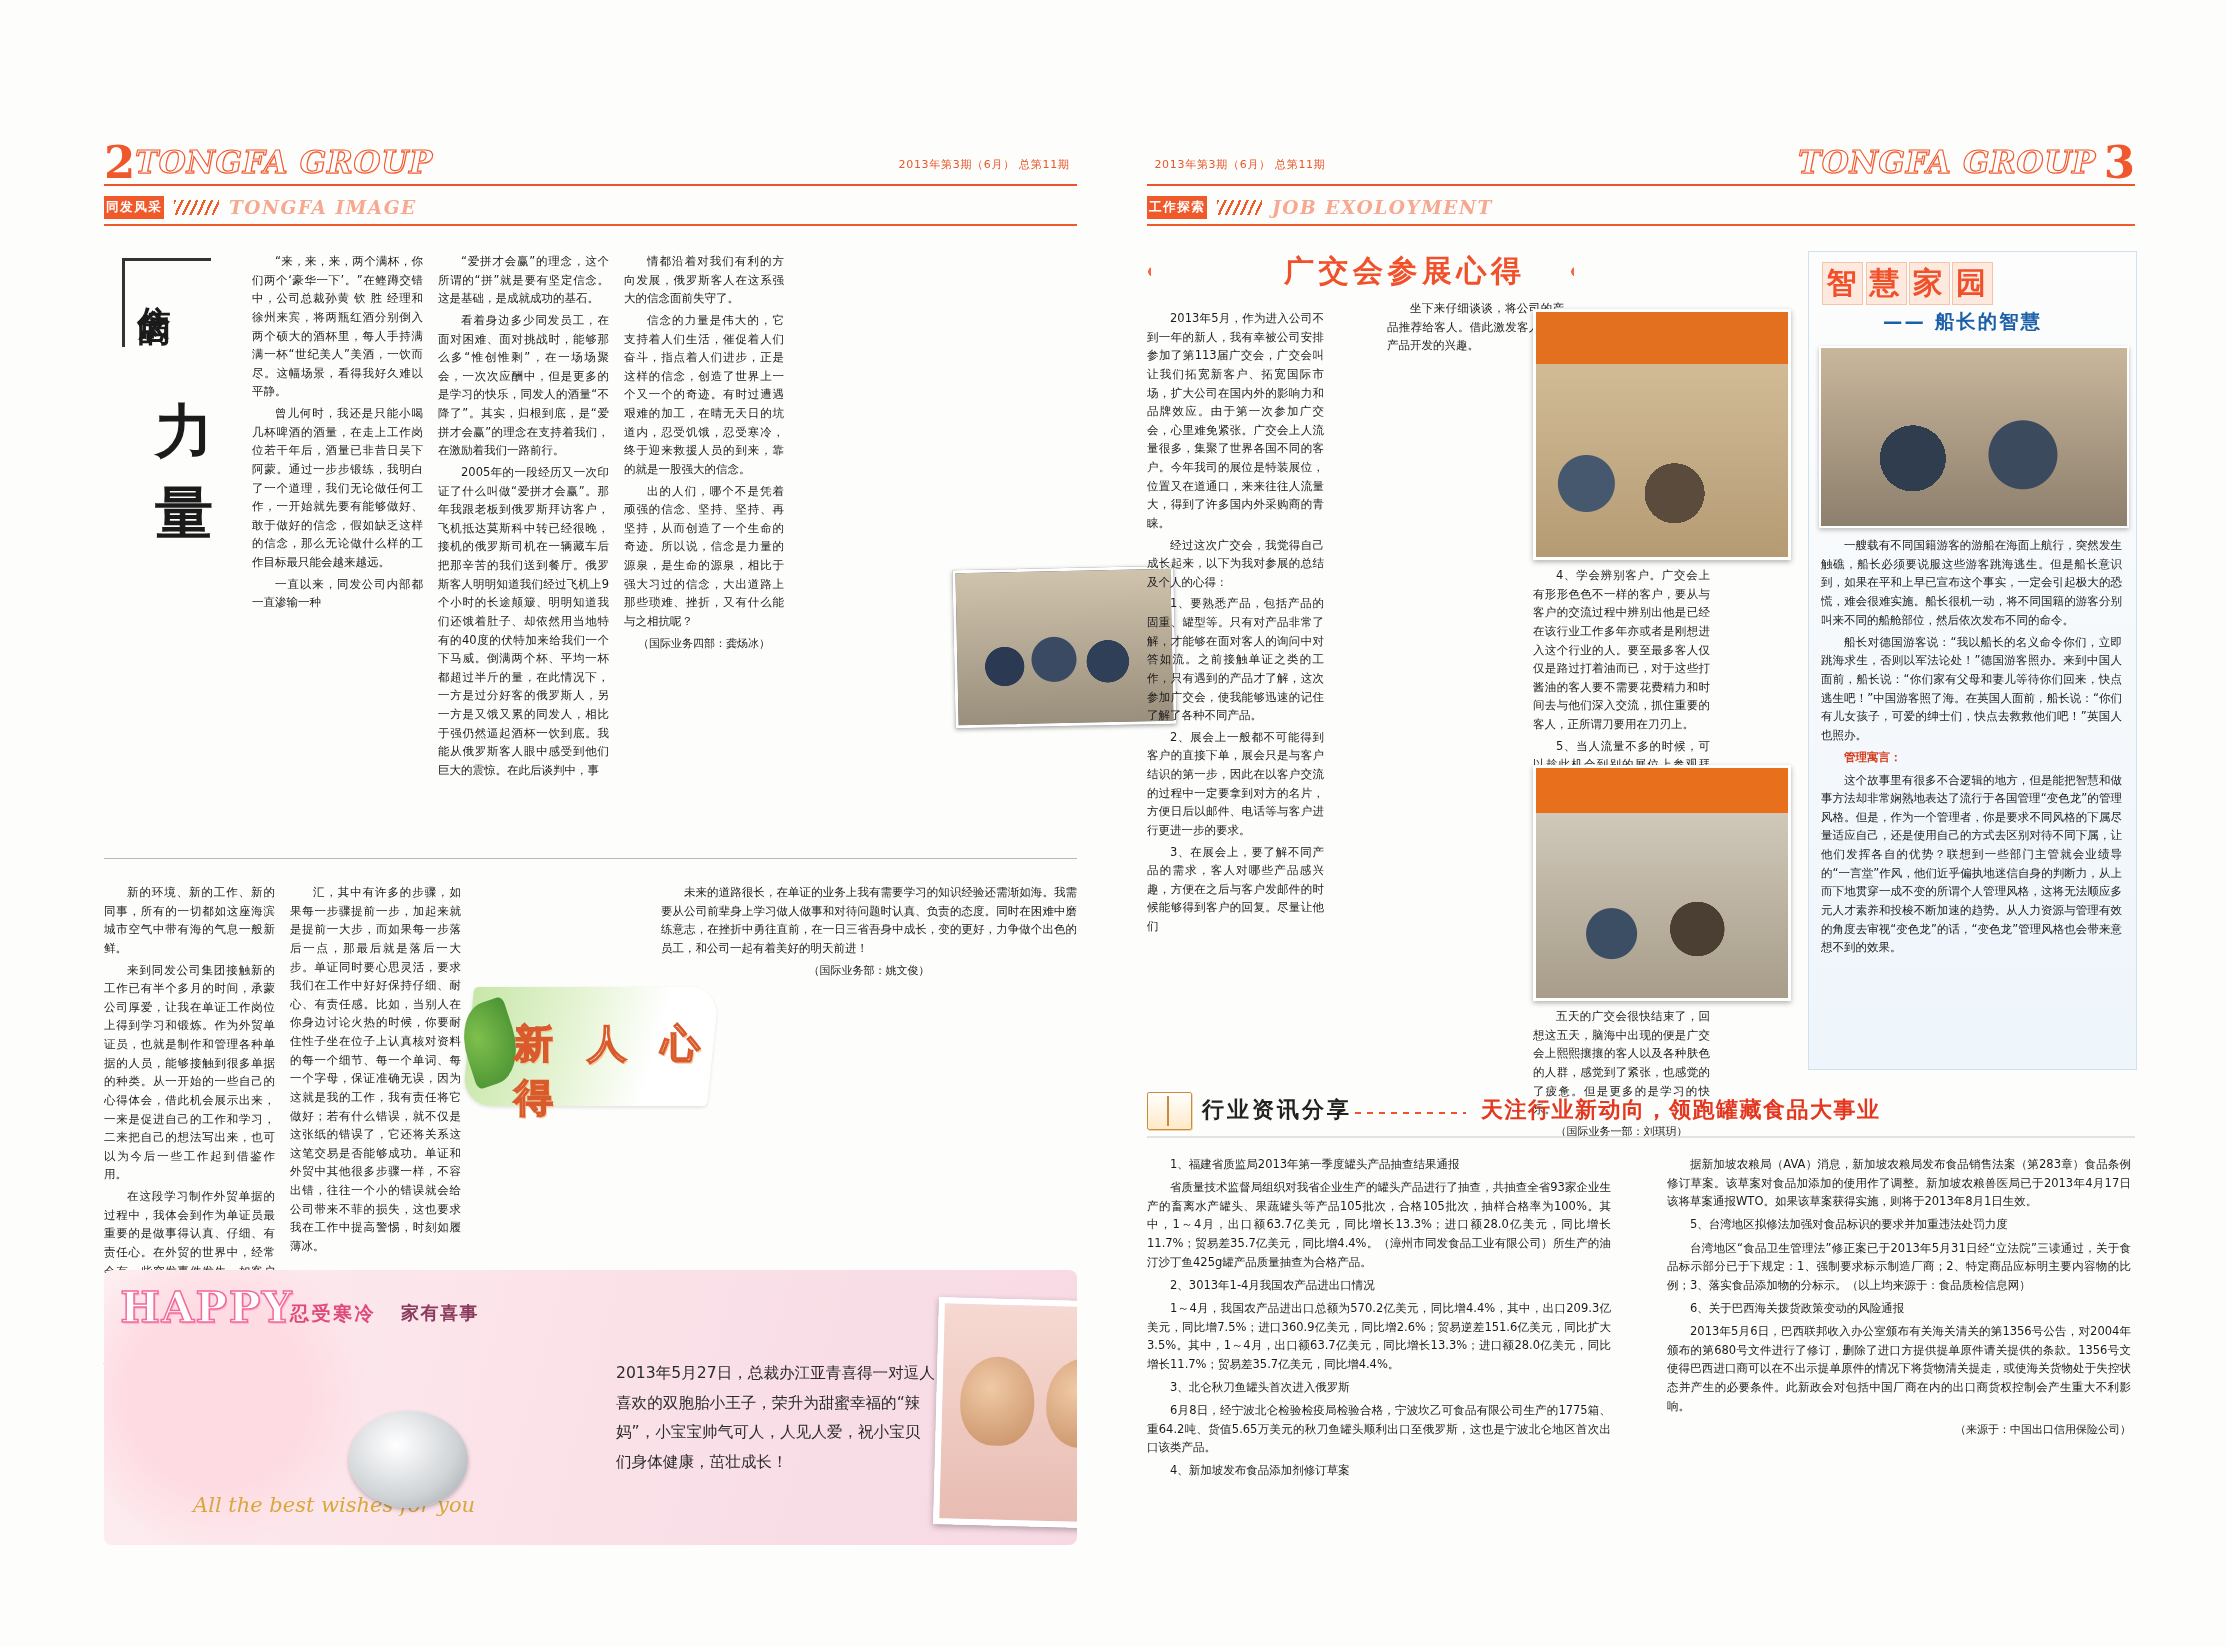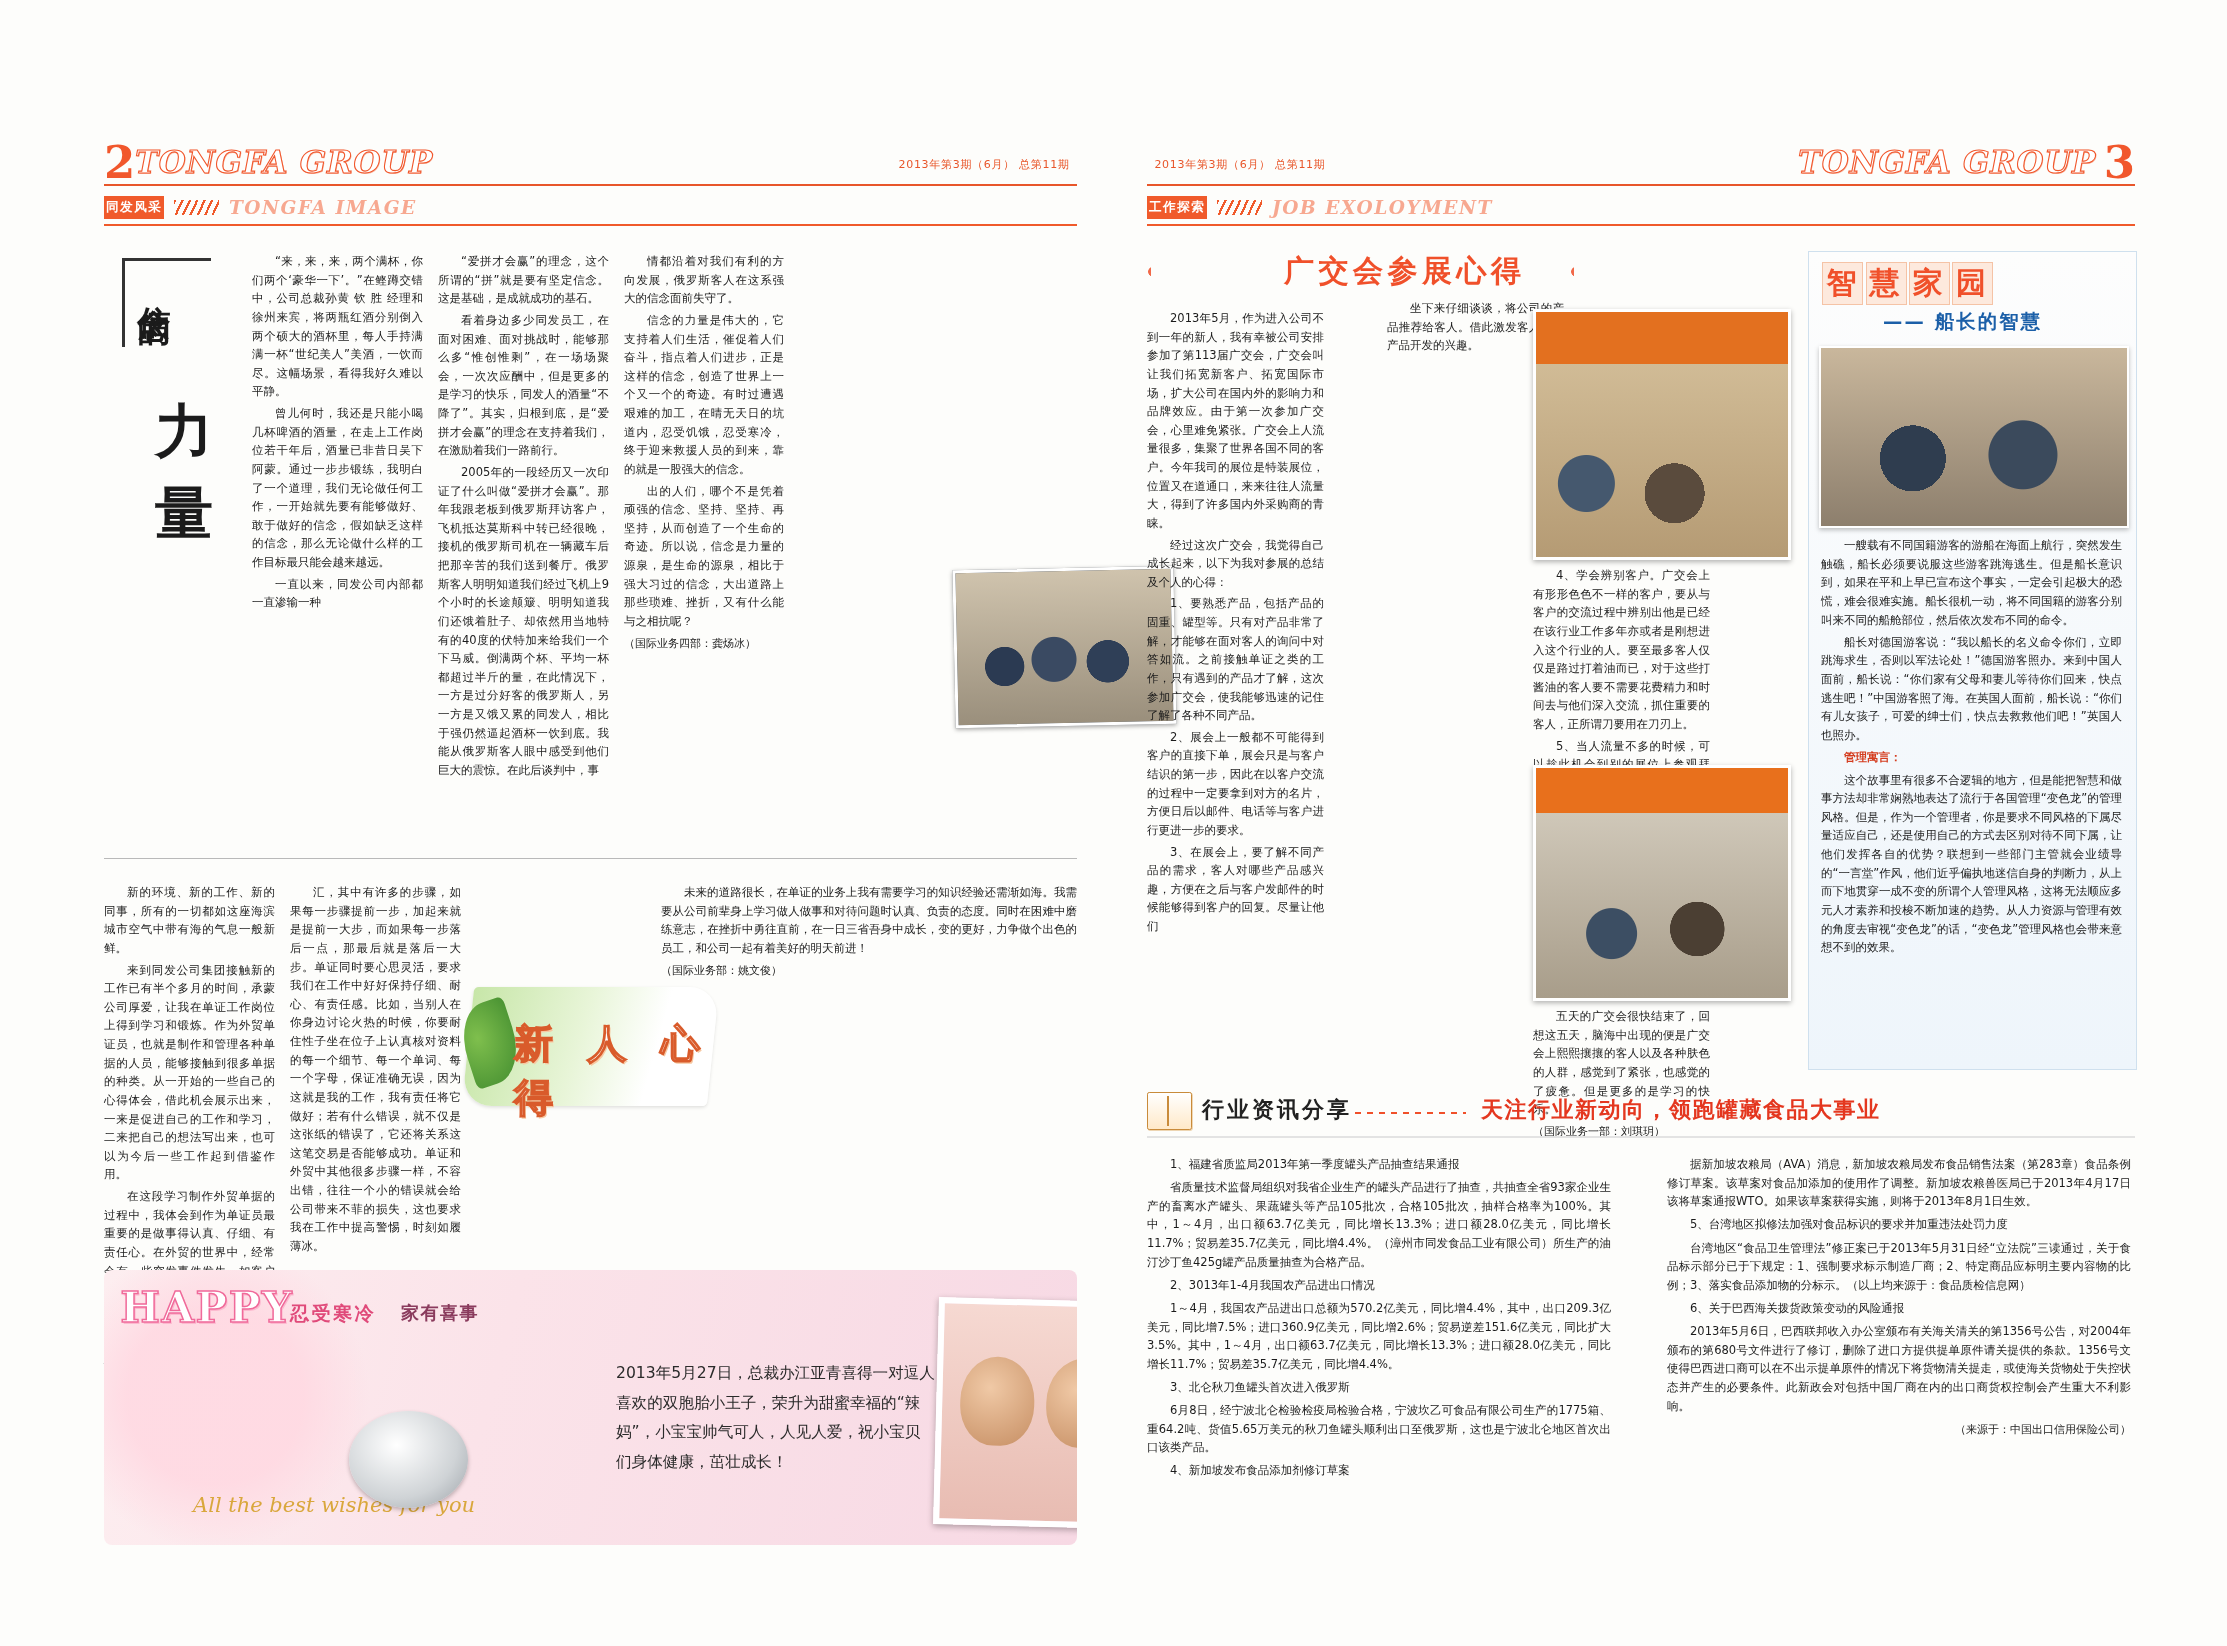--- a/index.html
+++ b/index.html
@@ -14,21 +14,21 @@
 
   
   .col-text{
     font-size:11.5px;
     line-height:1.62;
     text-align:justify;
     text-justify:inter-ideograph;
     color:#1b1b1b;
   }
   .col-text p{margin:0 0 3px 0;text-indent:2em;}
-  .sig{text-align:left;font-size:11px;margin-top:4.5px;}
+  .sig{text-align:center;font-size:11px;margin-top:4.5px;}
 
   
   .left-page{position:absolute;left:104px;top:141px;width:973px;height:1411px;}
   .right-page{position:absolute;left:1147px;top:141px;width:988px;height:1411px;}
 
   
   .mast{position:absolute;top:0;left:0;width:100%;height:53px;}
   .mast-line{position:absolute;left:0;right:0;top:43px;height:2.2px;background:#e8562a;}
   .mast-num{
     position:absolute;top:-1.5px;left:0;

